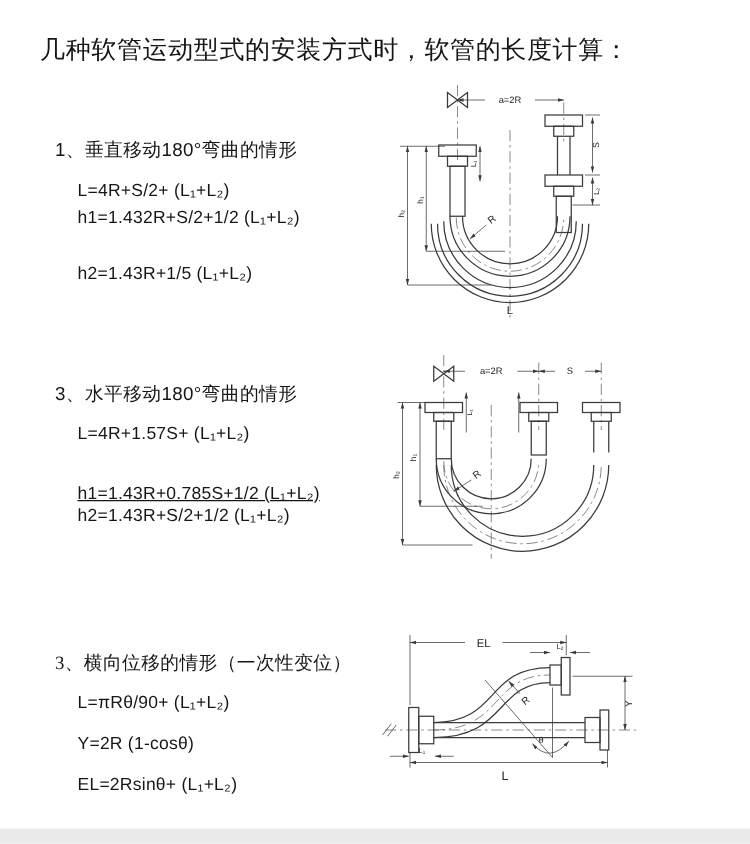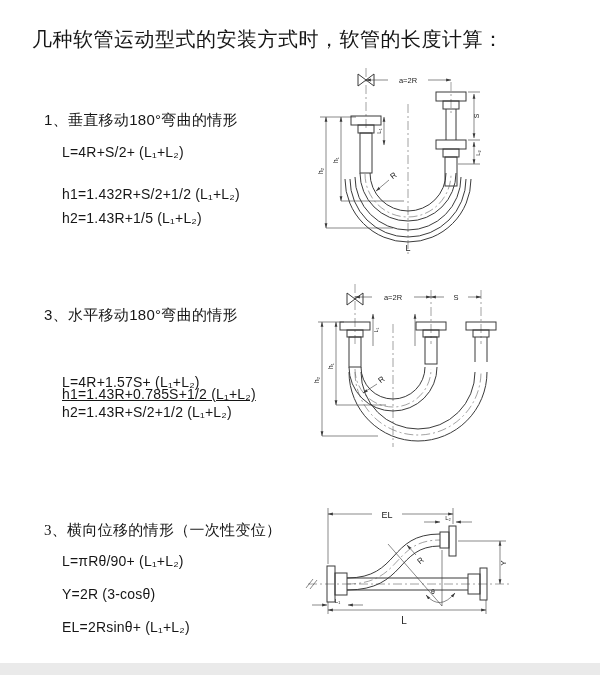--- a/index.html
+++ b/index.html
@@ -11,24 +11,24 @@
   }
   .abs{position:absolute;}
   .title{
     left:32px;top:26px;font-size:20px;letter-spacing:.5px;font-weight:500;
   }
   .heading{font-size:15px;font-weight:500;letter-spacing:.3px;}
   .formula{font-size:14px;letter-spacing:.2px;}
   
   #s1-h{left:44px;top:111px;}
   #s1-f0{left:62px;top:144px;}
-  #s1-f1{left:62px;top:186px;}
+  #s1-f1{left:62px;top:165px;}
   #s1-f2{left:62px;top:210px;}
   #s2-h{left:44px;top:306px;}
-  #s2-f0{left:62px;top:338px;margin-top:36px;}
+  #s2-f0{left:62px;top:338px;}
   #s2-f1{left:62px;top:386px;text-decoration:underline;}
   #s2-f2{left:62px;top:404px;}
   #s3-h{left:44px;top:521px;font-family:Liberation Serif, serif;}
   #s3-f0{left:62px;top:553px;}
   #s3-f1{left:62px;top:586px;}
   #s3-f2{left:62px;top:619px;}
   
   #d1{left:308px;top:68px;}
   #d2{left:308px;top:284px;}
   #d3{left:300px;top:498px;}
@@ -49,21 +49,21 @@
 <div class="abs formula" id="s1-f1">h1=1.432R+S/2+1/2 (L₁+L₂)</div>
 <div class="abs formula" id="s1-f2">h2=1.43R+1/5 (L₁+L₂)</div>
 
 <div class="abs heading" id="s2-h">3、水平移动180°弯曲的情形</div>
 <div class="abs formula" id="s2-f0">L=4R+1.57S+ (L₁+L₂)</div>
 <div class="abs formula" id="s2-f1">h1=1.43R+0.785S+1/2 (L₁+L₂)</div>
 <div class="abs formula" id="s2-f2">h2=1.43R+S/2+1/2 (L₁+L₂)</div>
 
 <div class="abs heading" id="s3-h">3、横向位移的情形（一次性变位）</div>
 <div class="abs formula" id="s3-f0">L=πRθ/90+ (L₁+L₂)</div>
-<div class="abs formula" id="s3-f1">Y=2R (3-cosθ)</div>
+<div class="abs formula" id="s3-f1">Y=2R (1-cosθ)</div>
 <div class="abs formula" id="s3-f2">EL=2Rsinθ+ (L₁+L₂)</div>
 
 <svg id="d1" class="abs" width="285" height="195" viewBox="0 0 285 195">
   <defs>
     <marker id="ar1" viewBox="0 0 10 10" refX="9" refY="5" markerWidth="9" markerHeight="9" orient="auto-start-reverse">
       <path d="M0,2.4 L9.5,5 L0,7.6 Z" fill="#3b3b3b"></path>
     </marker>
     <pattern id="ht1" width="4" height="4" patternUnits="userSpaceOnUse">
       <path d="M0,4 L4,0 M0,0 L4,4" stroke="#8a8a8a" stroke-width="0.5"></path>
     </pattern>

